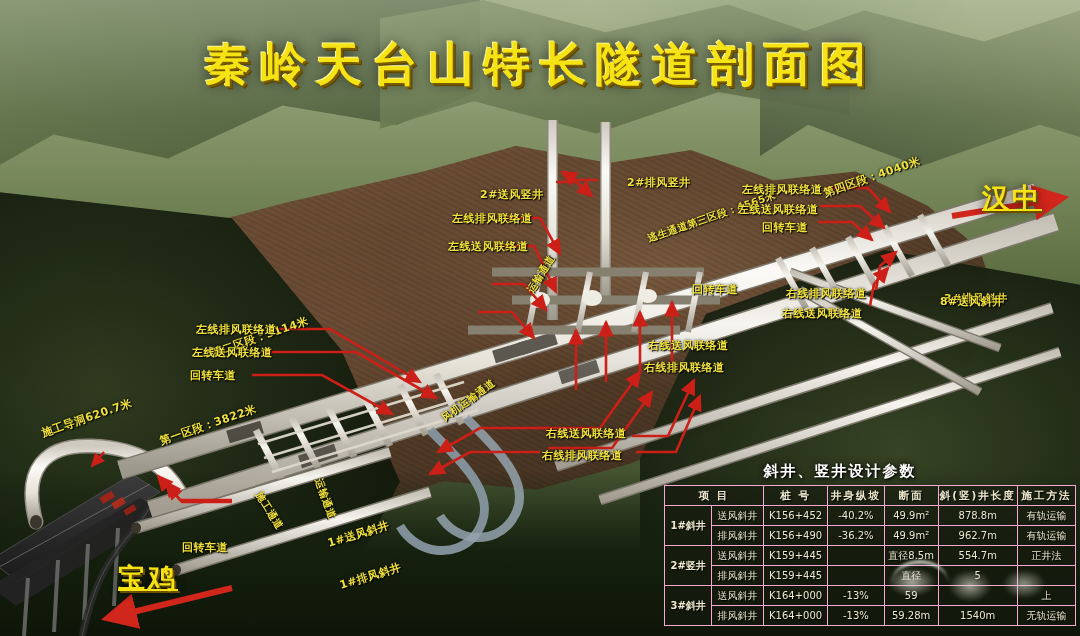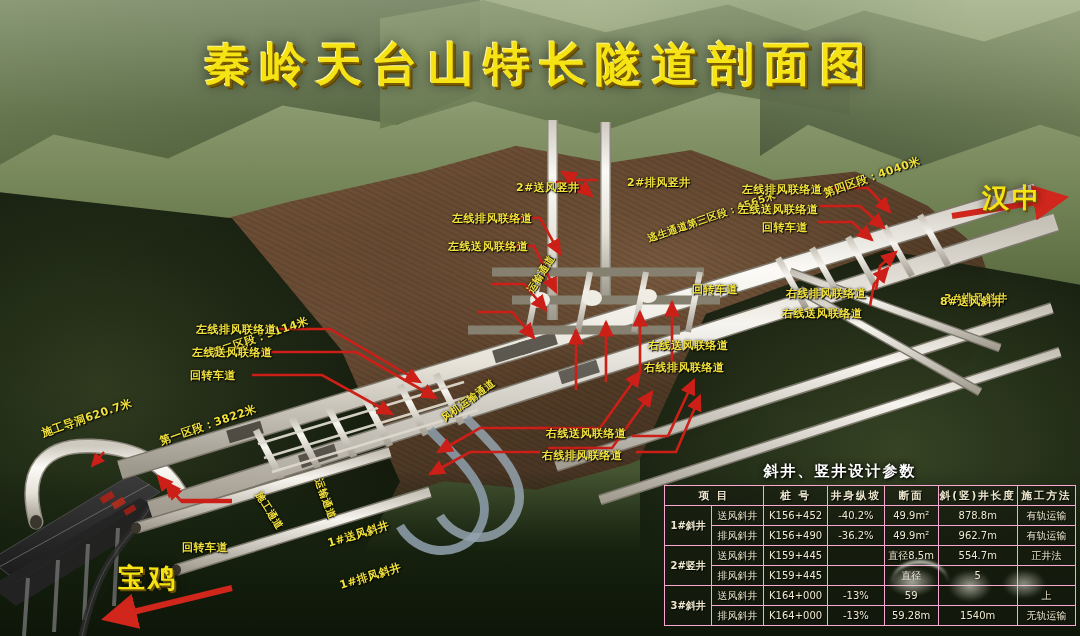--- a/index.html
+++ b/index.html
@@ -106,20 +106,21 @@
     letter-spacing:.5px;
   }
   .lbl.sm{font-size:10px;}
   .lbl.rot{transform-origin:left center;}
 
   .city{
     position:absolute;color:#f5e313;
     font-family:"DejaVu Serif","Liberation Serif",serif;
     font-size:27px;font-weight:bold;letter-spacing:3px;
     text-shadow:2px 2px 0 #6b4f00,0 0 10px rgba(0,0,0,.85);
+    text-decoration:underline;
   }
 
   
   #table-wrap{
     position:absolute;left:664px;top:462px;width:352px;
   }
   #table-title{
     text-align:center;color:#ffffff;
     font-family:"DejaVu Sans","Liberation Sans",sans-serif;
     font-size:15px;font-weight:bold;letter-spacing:2px;
@@ -396,21 +397,21 @@
 
   <div class="lbl rot" style="left:160px;top:434px;transform:rotate(-19deg);">第一区段：3822米</div>
   <div class="lbl rot" style="left:212px;top:346px;transform:rotate(-19deg);">第二区段：3114米</div>
   <div class="lbl rot sm" style="left:648px;top:232px;transform:rotate(-19deg);">逃生通道第三区段：4565米</div>
   <div class="lbl rot" style="left:824px;top:186px;transform:rotate(-19deg);">第四区段：4040米</div>
 
   <div class="lbl" style="left:196px;top:322px;">左线排风联络道</div>
   <div class="lbl" style="left:192px;top:345px;">左线送风联络道</div>
   <div class="lbl" style="left:190px;top:368px;">回转车道</div>
 
-  <div class="lbl" style="left:480px;top:180px;margin-left:36px;">2#送风竖井</div>
+  <div class="lbl" style="left:480px;top:187px;">2#送风竖井</div>
   <div class="lbl" style="left:586px;top:175px;margin-left:41px;">2#排风竖井</div>
   <div class="lbl" style="left:452px;top:211px;">左线排风联络道</div>
   <div class="lbl" style="left:448px;top:239px;">左线送风联络道</div>
 
   <div class="lbl rot sm" style="left:530px;top:285px;transform:rotate(-58deg);">运输通道</div>
   <div class="lbl rot sm" style="left:443px;top:412px;transform:rotate(-36deg);">风机运输通道</div>
 
   <div class="lbl" style="left:692px;top:282px;">回转车道</div>
 
   <div class="lbl" style="left:648px;top:338px;">右线送风联络道</div>

